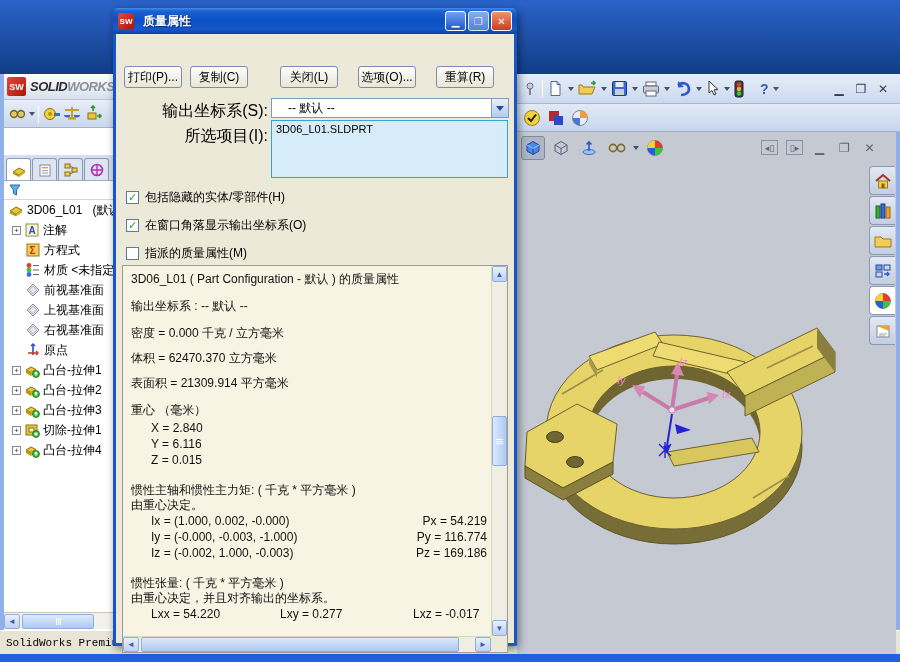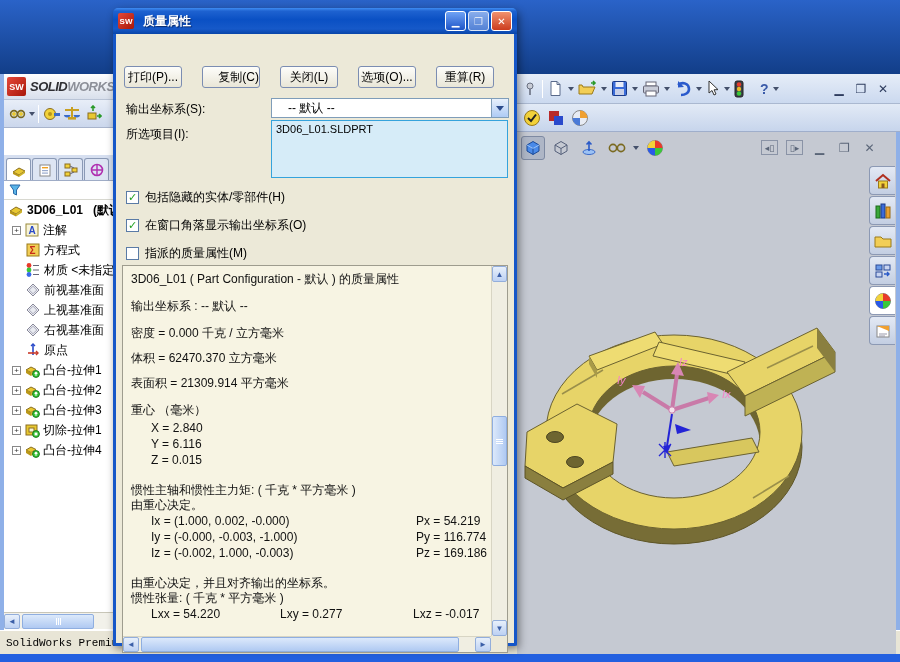--- a/index.html
+++ b/index.html
@@ -26,21 +26,21 @@
   .cmd-tab { height:21px; padding:0 9px; border:1px solid #8A99B5; border-bottom:none; border-radius:3px 3px 0 0; font-size:12px; display:flex; align-items:center; background:#D9E2F2; color:#223; }
   .cmd-tab.active { background:#F4F7FC; font-weight:bold; }
   #fm-tabs { left:0; top:81px; width:109px; height:26px; background:#D6DFF0; border-bottom:1px solid #9FACC6; display:flex; align-items:flex-end; padding-left:2px; gap:1px; }
   .fm-tab { width:25px; height:22px; border:1px solid #8A99B5; border-bottom:none; border-radius:3px 3px 0 0; background:#DDE5F3; display:flex; align-items:center; justify-content:center; }
   .fm-tab.active { background:#FFFFFF; }
   #filter-row { left:0; top:107px; width:109px; height:19px; background:#FFFFFF; border-bottom:1px solid #D8D8D0; display:flex; align-items:center; padding-left:4px; }
   #tree { left:0; top:126px; width:109px; height:412px; background:#fff; overflow:hidden; }
   .tree-row { height:20px; display:flex; align-items:center; white-space:nowrap; overflow:hidden; }
   .tree-row .expander { width:9px; height:9px; border:1px solid #888; background:#fff; font-size:8px; line-height:7px; text-align:center; color:#333; margin:0 3px 0 8px; flex:0 0 auto; }
   .tree-row.noexp { padding-left:21px; }
-  .tree-row.root { padding-left:4px;font-weight:bold; }
+  .tree-row.root { padding-left:4px; }
   .tico { width:16px; height:16px; margin-right:3px; flex:0 0 auto; }
   .tlabel { font-size:12px; color:#000; }
   .tsuffix { font-size:12px; color:#000; margin-left:10px; }
   #left-hscroll { left:0; top:538px; width:109px; height:17px; background:#F2F1EA; border-top:1px solid #C8C6B8; display:flex; align-items:center; }
   .scroll-btn { width:16px; height:15px; background:linear-gradient(#E8F0FB,#BDD1F3); border:1px solid #93AEDB; border-radius:2px; color:#3B5FA8; font-size:8px; display:flex; align-items:center; justify-content:center; flex:0 0 auto; }
   .hthumb { height:15px; background:linear-gradient(#DCE9FB,#AFC9F2); border:1px solid #8FAEE0; border-radius:2px; margin-left:2px; display:flex; align-items:center; justify-content:center; gap:1px; }
   .gripline { width:1px; height:7px; background:#7E9CD0; border-right:1px solid #fff; }
 
   
   #status-bar { left:0; top:630px; width:900px; height:24px; background:#E8E5D6; border-top:1px solid #fff; display:flex; align-items:center; font-size:11px; }
@@ -78,37 +78,37 @@
   #dialog { left:113px; top:8px; width:404px; height:638px; background:#ECE9D8; border:3px solid #1556C8; border-top:none; border-radius:6px 6px 2px 2px; box-shadow:2px 3px 8px rgba(0,0,0,.45); }
   #dlg-titlebar { position:absolute; left:-3px; top:0; width:404px; height:26px; border-radius:5px 5px 0 0; background:linear-gradient(to bottom,#3F8CF3 0%,#1E62D0 12%,#0A50C4 45%,#1659C9 80%,#0845A8 100%); display:flex; align-items:center; padding:0 5px; }
   #dlg-title { color:#fff; font-weight:bold; font-size:12px; margin-left:5px; text-shadow:1px 1px 1px #0A2A6A; }
   #dlg-tb-btns { position:absolute; right:5px; top:3px; display:flex; gap:2px; }
   .tbb { width:21px; height:20px; border:1px solid #fff; border-radius:3px; color:#fff; font-size:10px; font-weight:bold; display:flex; align-items:center; justify-content:center; }
   .tbb.min { background:linear-gradient(#6FA3F5,#1D54C8); }
   .tbb.res { background:linear-gradient(#9DBCF2,#5F8AD8); opacity:.85; }
   .tbb.close { background:linear-gradient(#F0926F,#CC3C1E); }
   #dlg-body { position:absolute; left:0; top:26px; width:398px; height:606px; }
   .xp-btn { position:absolute; height:22px; width:58px; border:1px solid #7B8DB2; border-radius:3px; background:linear-gradient(#FDFDFA,#E9E6D7); font-size:12px; font-family:inherit; text-align:center; line-height:20px; }
-  .fldlabel { position:absolute; font-size:12px; text-align:left; }
+  .fldlabel { position:absolute; font-size:16px; text-align:right; }
   #combo { position:absolute; left:155px; top:64px; width:238px; height:20px; background:#fff; border:1px solid #7F9DB9; display:flex; align-items:center;padding-left:12px; }
   #combo .val { flex:1; padding-left:4px; font-size:12px; }
   #combo .drop { width:17px; height:18px; background:linear-gradient(#E7F0FC,#AECBF5); border-left:1px solid #7F9DB9; border-radius:0 1px 1px 0; display:flex; align-items:center; justify-content:center; }
   .dn-arrow { width:0; height:0; border-left:4px solid transparent; border-right:4px solid transparent; border-top:5px solid #2B4B8C; }
   #sel-items-box { position:absolute; left:155px; top:86px; width:237px; height:58px; background:#D6ECF8; border:1px solid #35A3DC; font-size:11px; padding:2px 4px; }
   .chk-row { position:absolute; left:10px; display:flex; align-items:center; height:16px; }
   .chk { width:13px; height:13px; background:#fff; border:1px solid #5A7BA6; margin-right:6px; font-size:11px; line-height:11px; text-align:center; color:#21A121; font-weight:bold; }
   .chk-label { font-size:12px; }
 
   
   #results-box { position:absolute; left:6px; top:231px; width:386px; height:388px; background:#F7F4E3; border:1px solid #9E9C8E; }
   #results-content { position:absolute; left:0; top:0; right:16px; bottom:16px; overflow:hidden; padding:6px 4px 0 8px; font-size:12px; line-height:15px; color:#111; }
   .r-line { white-space:nowrap; }
   .mb12 { margin-bottom:12px; } .mb10 { margin-bottom:10px; } .mb2 { margin-bottom:2px; }
   .indent { margin-left:20px; line-height:16px; }
-  .two-col { display:flex; margin-left:20px; line-height:16px; }
+  .two-col { display:flex; margin-left:20px; line-height:16px;justify-content:space-between; }
   .two-col .c1 { width:265px; }
   .three-col { display:flex; margin-left:20px; line-height:16px; }
   .three-col .c1 { width:129px; } .three-col .c2 { width:133px; }
   #v-scroll { position:absolute; right:0; top:0; width:16px; bottom:16px; background:#F0EEE2; border-left:1px solid #D8D5C4; }
   #v-scroll .scroll-btn { width:15px; height:16px; }
   #v-scroll .down { position:absolute; bottom:0; }
   .vthumb { position:absolute; left:0; top:150px; width:15px; height:50px; background:linear-gradient(to right,#DCE9FB,#AFC9F2); border:1px solid #8FAEE0; border-radius:2px; display:flex; flex-direction:column; align-items:center; justify-content:center; gap:1px; }
   .vgrip { width:7px; height:1px; background:#7E9CD0; border-bottom:1px solid #fff; }
   #h-scroll { position:absolute; left:0; bottom:0; right:16px; height:16px; background:#F0EEE2; border-top:1px solid #D8D5C4; display:flex; align-items:center; }
   #h-scroll .right-btn { position:absolute; right:0; }
@@ -560,21 +560,21 @@
     <span id="dlg-tb-btns">
       <span class="tbb min">▁</span>
       <span class="tbb res">❐</span>
       <span class="tbb close">✕</span>
     </span>
   </div>
 
   <div id="dlg-body">
     <div id="dlg-buttons">
         <button class="xp-btn" style="left: 8px; top: 32px;">打印(P)...</button>
-        <button class="xp-btn" style="left: 86px; top: 32px; text-align: right;">复制(C)</button>
+        <button class="xp-btn" style="left: 74px; top: 32px;">复制(C)</button>
         <button class="xp-btn" style="left: 164px; top: 32px;">关闭(L)</button>
         <button class="xp-btn" style="left: 242px; top: 32px;">选项(O)...</button>
         <button class="xp-btn" style="left: 320px; top: 32px;">重算(R)</button>
       </div>
 
     <span class="fldlabel" style="left:10px; top:67px; width:142px">输出坐标系(S):</span>
     <div id="combo">
       <span class="val">-- 默认 --</span>
       <span class="drop">
           <span class="dn-arrow"></span>
@@ -619,22 +619,22 @@
           </div>
           <div class="two-col">
             <span class="c1">Iy = (-0.000, -0.003, -1.000)</span>
             <span>Py = 116.774</span>
           </div>
           <div class="two-col">
             <span class="c1">Iz = (-0.002, 1.000, -0.003)</span>
             <span>Pz = 169.186</span>
           </div>
           <div class="r-line">&nbsp;</div>
+          <div class="r-line">惯性张量: ( 千克 *  平方毫米 )</div>
           <div class="r-line">由重心决定，并且对齐输出的坐标系。</div>
-          <div class="r-line">惯性张量: ( 千克 *  平方毫米 )</div>
           <div class="three-col">
             <span class="c1">Lxx = 54.220</span>
             <span class="c2">Lxy = 0.277</span>
             <span>Lxz = -0.017</span>
           </div>
         </div>
       <div id="v-scroll">
         <span class="scroll-btn">▲</span>
         <span class="vthumb">
             <span class="vgrip"></span>

